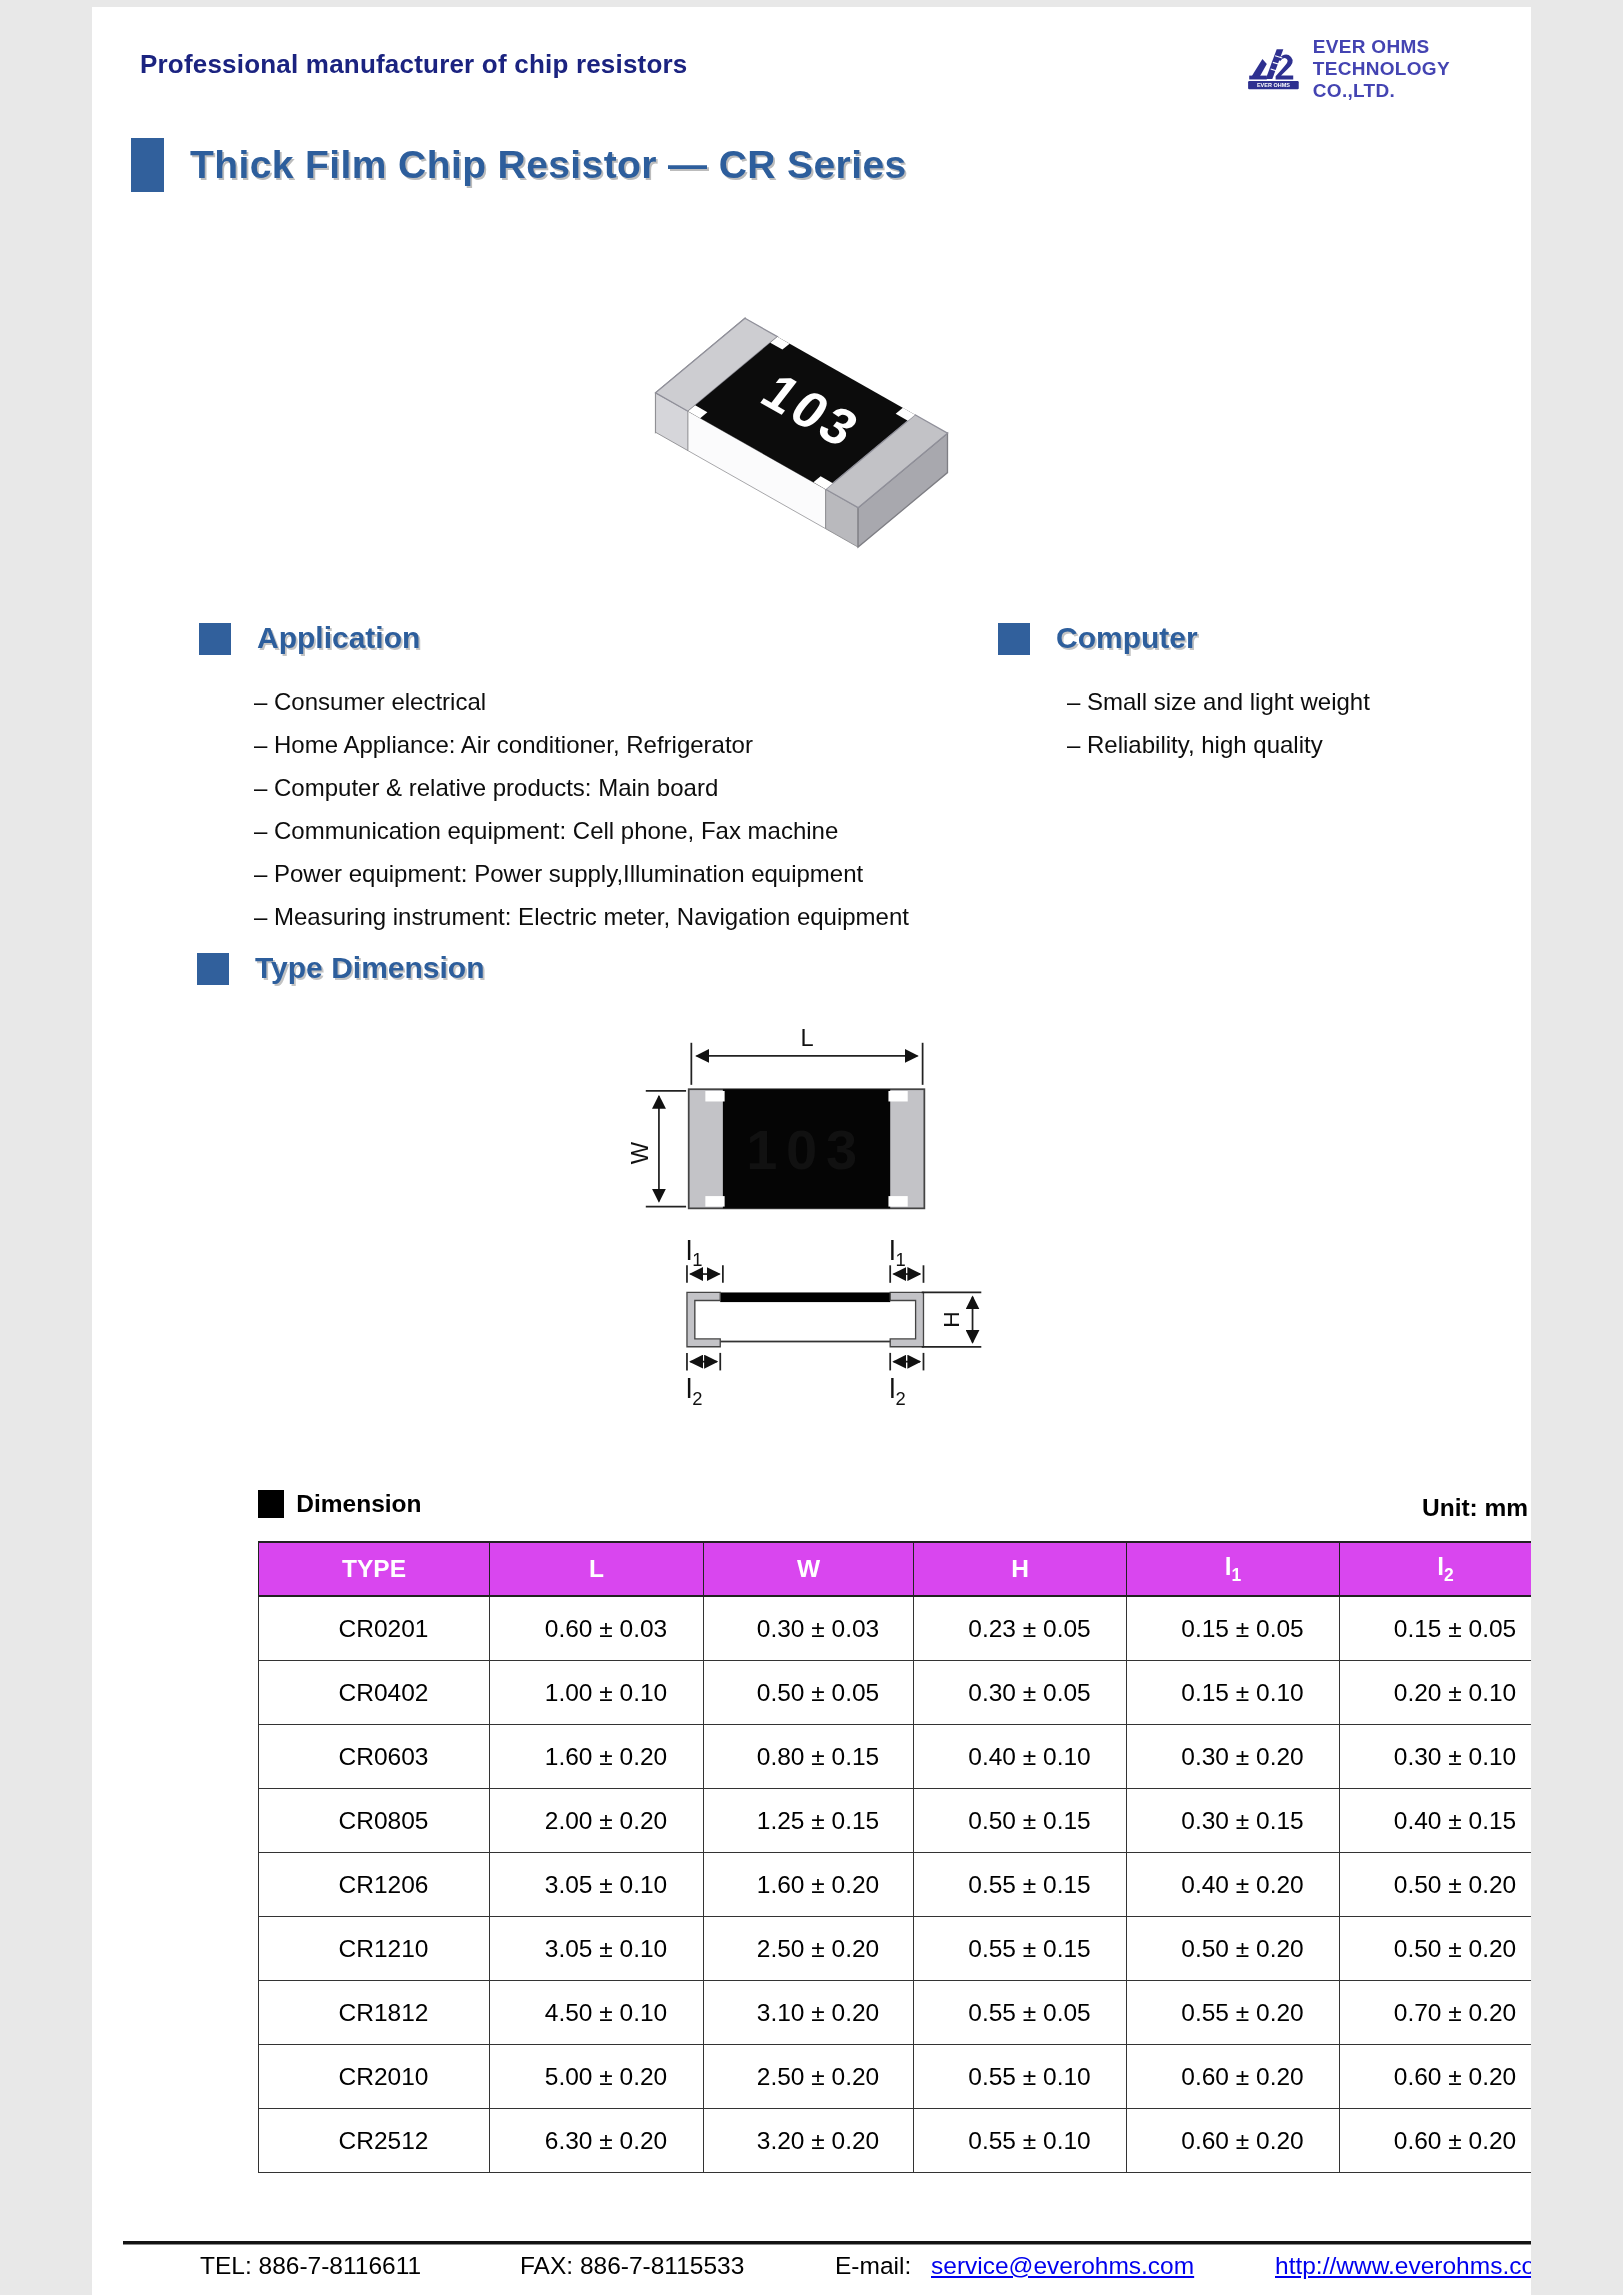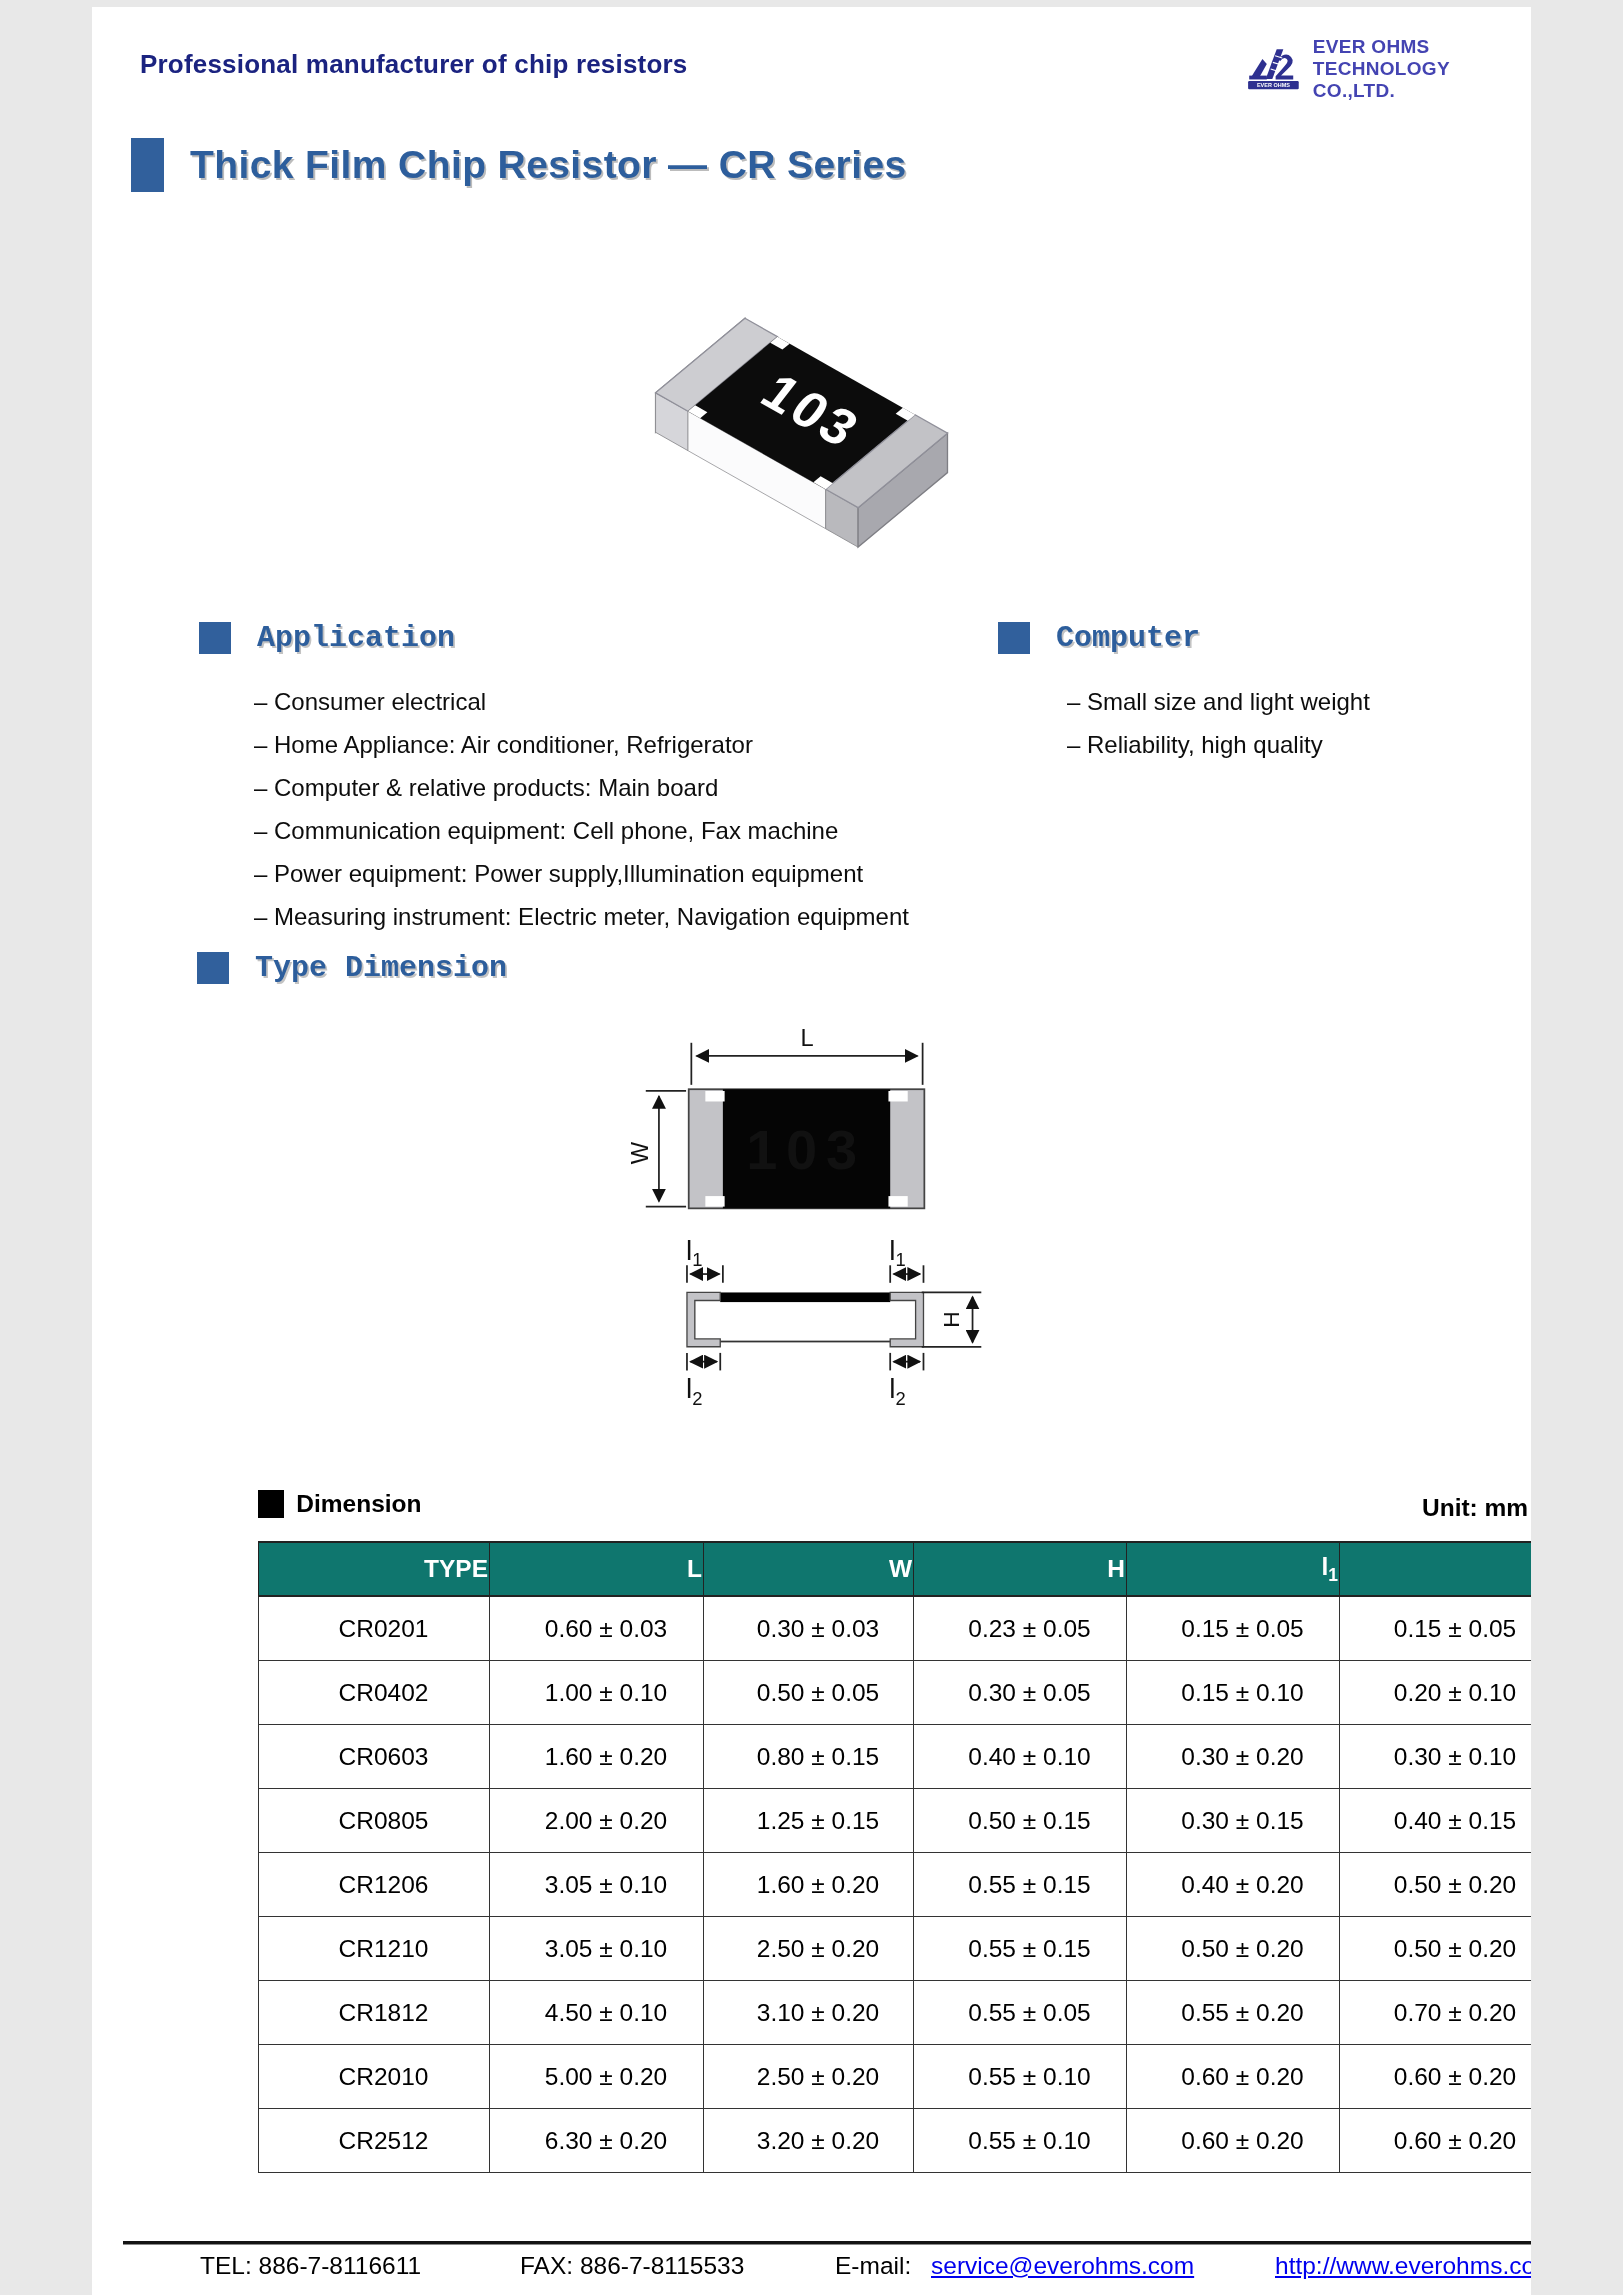--- a/index.html
+++ b/index.html
@@ -17,21 +17,21 @@
   .brand-name{font-size:19px;font-weight:bold;color:#4444b2;margin-bottom:3.5px;letter-spacing:0.3px;}
   
   .title-row{position:absolute;left:39px;top:131px;display:flex;align-items:center;}
   .sq{background:#31609c;display:inline-block;}
   .sq-title{width:33px;height:54px;}
   h1.page-title{
     margin:0 0 0 26px;font-size:39px;font-weight:bold;color:#2d5e9c;
     text-shadow:1.8px 1.8px 0 #bcbcbc;letter-spacing:0.4px;white-space:nowrap;
   }
   
-  .sec-head{position:absolute;display:flex;align-items:center;font-family:Liberation Mono, monospace;}
+  .sec-head{position:absolute;display:flex;align-items:flex-end;}
   .sq-head{width:32px;height:32px;}
   .sec-head .lbl{
     margin-left:26px;font-size:30px;font-weight:bold;color:#2d5e9c;
     text-shadow:1.8px 1.8px 0 #c3c3c3;white-space:nowrap;
   }
   #app-head{left:107px;top:614px;}
   #feat-head{left:906px;top:614px;}
   #typedim-head{left:105px;top:944px;}
   
   ul.plain{list-style:none;margin:0;padding:0;position:absolute;}
@@ -45,23 +45,23 @@
   
   .dim-caption{position:absolute;left:166px;top:1483px;display:flex;align-items:center;}
   .sq-black{width:26px;height:28px;background:#000;}
   .dim-caption .lbl{margin-left:12.3px;font-size:24.5px;font-weight:bold;color:#000;}
   .unit{position:absolute;left:1330px;top:1487px;font-size:24.5px;font-weight:bold;color:#000;}
   table.dim{
     position:absolute;left:166px;top:1534px;width:1294px;
     border-collapse:collapse;table-layout:fixed;
   }
   table.dim th{
-    background:#0f766e;color:#fff;font-size:24.5px;font-weight:bold;
+    background:#d946ef;color:#fff;font-size:24.5px;font-weight:bold;
     height:50px;border:1.8px solid #222;border-top-width:2.6px;border-bottom-width:2.6px;
-    text-align:right;vertical-align:middle;
+    text-align:center;vertical-align:middle;
   }
   table.dim td{
     font-size:24.5px;height:61px;border:1.8px solid #333;
     text-align:center;vertical-align:middle;background:#fff;color:#000;padding-left:20px;
   }
   table.dim sub{font-size:17.5px;}
   
   .foot-rule{position:absolute;left:31px;top:2234px;width:1562px;height:2.6px;
     background:#141414;border-bottom:0.9px solid #8a8a8a;}
   .foot{position:absolute;top:2245px;font-size:24.5px;color:#000;white-space:nowrap;}

